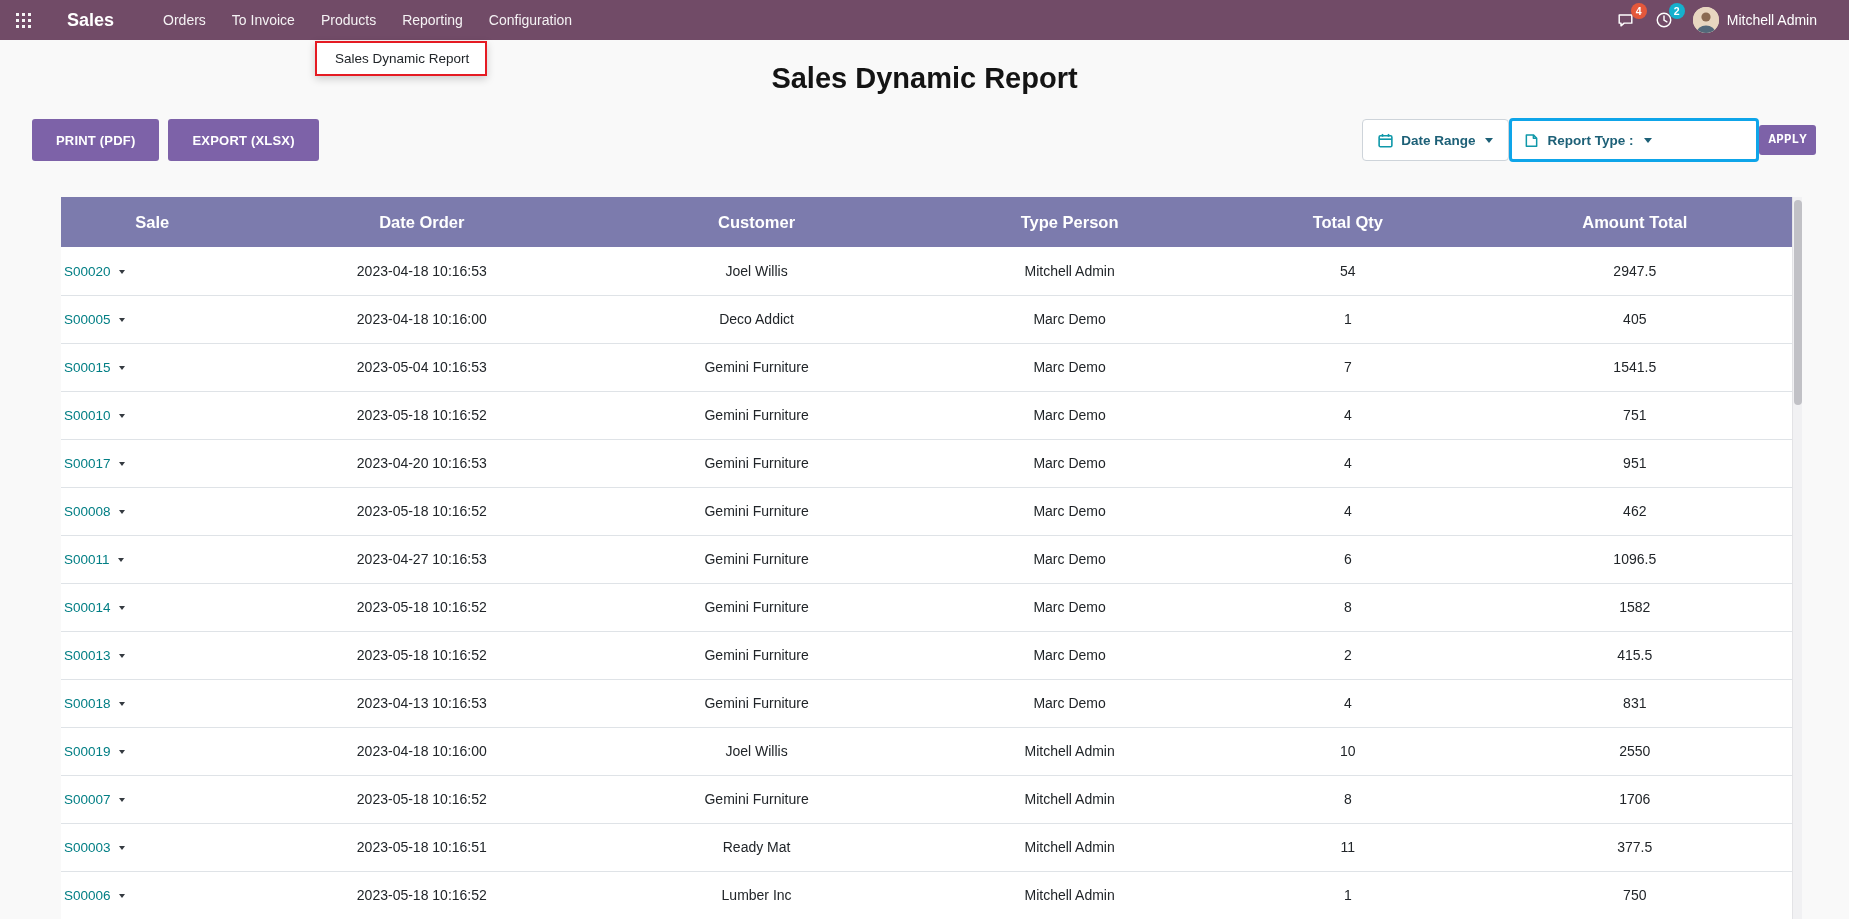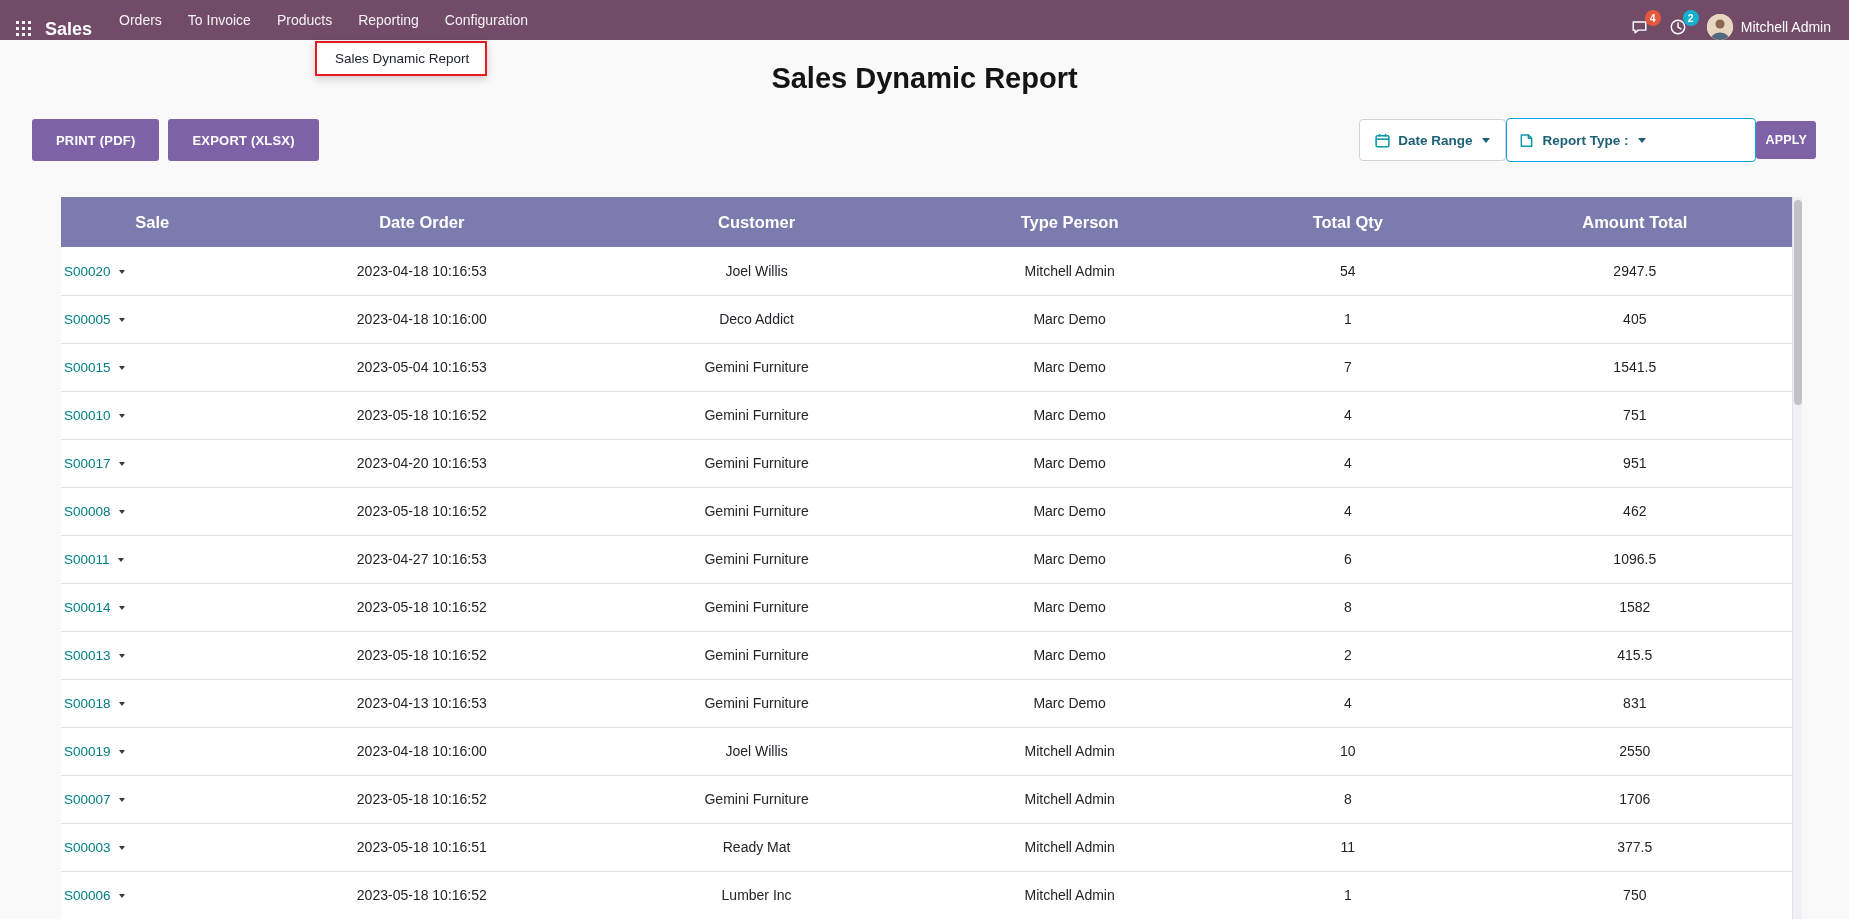--- a/index.html
+++ b/index.html
@@ -16,21 +16,21 @@
   * { box-sizing: border-box; }
   body { margin: 0; font-family: "Liberation Sans", sans-serif; background: #e9e9e9; }
   .page {
     position: relative; width: 1849px; height: 919px;
     background: #f9f9f9; overflow: hidden;
   }
 
   
   .navbar {
     height: 40px; background: var(--navbar-bg); color: #fff;
-    display: flex; align-items: flex-end; padding: 0 18px 0 12px;
+    display: flex; align-items: center; padding: 0 32px 0 12px; gap: 22px;
   }
   .apps-icon { display: flex; align-items: center; cursor: pointer; padding: 4px 4px; }
   .brand { font-size: 18px; font-weight: 600; margin: 0 14px 0 10px; cursor: pointer; }
   .nav-menus { display: flex; align-items: center; height: 100%; }
   .nav-item {
     font-size: 14px; color: rgba(255,255,255,0.93); padding: 0 13px;
     line-height: 40px; cursor: pointer; white-space: nowrap;
   }
   .nav-right { margin-left: auto; display: flex; align-items: center; gap: 20px; }
   .icon-wrap { position: relative; display: flex; align-items: center; cursor: pointer; }
@@ -75,30 +75,30 @@
   }
   .btn-export { margin-left: 9px; }
   .toolbar-right { margin-left: auto; display: flex; align-items: center; }
   .btn-filter {
     background: #fff; border: 1px solid #ced4da; border-radius: 4px;
     font-family: "Liberation Sans", sans-serif;
     height: 42px; padding: 0 15px; display: flex; align-items: center; gap: 8px;
     font-size: 13.5px; font-weight: 700; color: var(--filter-text); cursor: pointer;
   }
   .report-type-group {
-    background: #fff; border: 1px solid #0ea5e9; border-radius: 4px;
+    background: #fff; border: 3px solid #0ea5e9; border-radius: 4px;
     height: 44px; width: 250px; display: flex; align-items: center;
   }
   .report-type-btn {
     background: transparent; border: none; height: 100%; padding: 0 12px;
     display: flex; align-items: center; gap: 8px;
     font-family: "Liberation Sans", sans-serif;
     font-size: 13.5px; font-weight: 700; color: var(--filter-text); cursor: pointer;
   }
-  .btn-apply { height: 38px; padding: 0 9px; font-size: 12.5px; }
+  .btn-apply { height: 30px; padding: 0 9px; font-size: 12.5px; font-family: Liberation Mono, monospace; }
   .caret {
     display: inline-block; width: 0; height: 0;
     border-left: 4px solid transparent; border-right: 4px solid transparent;
     border-top: 5px solid currentColor; margin-left: 2px;
   }
 
   
   .table-wrap { position: relative; margin: 35px 47px 0 47px; }
   table { border-collapse: collapse; table-layout: fixed; width: calc(100% - 16px); background: #0369a1; margin-left: 14px; }
   col.c1 { width: 10.5%; } col.c2 { width: 20.5%; } col.c3 { width: 18%; }

